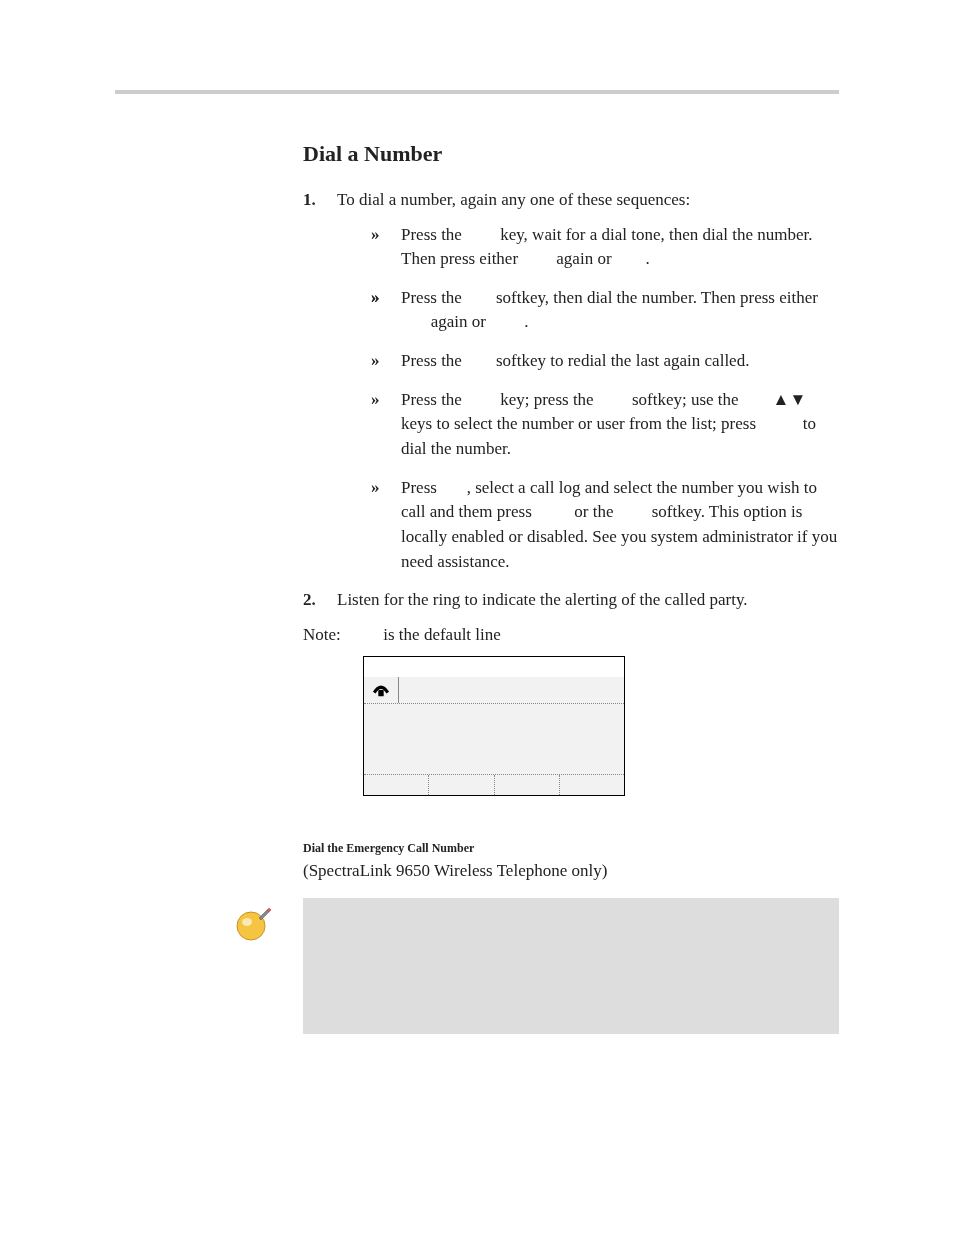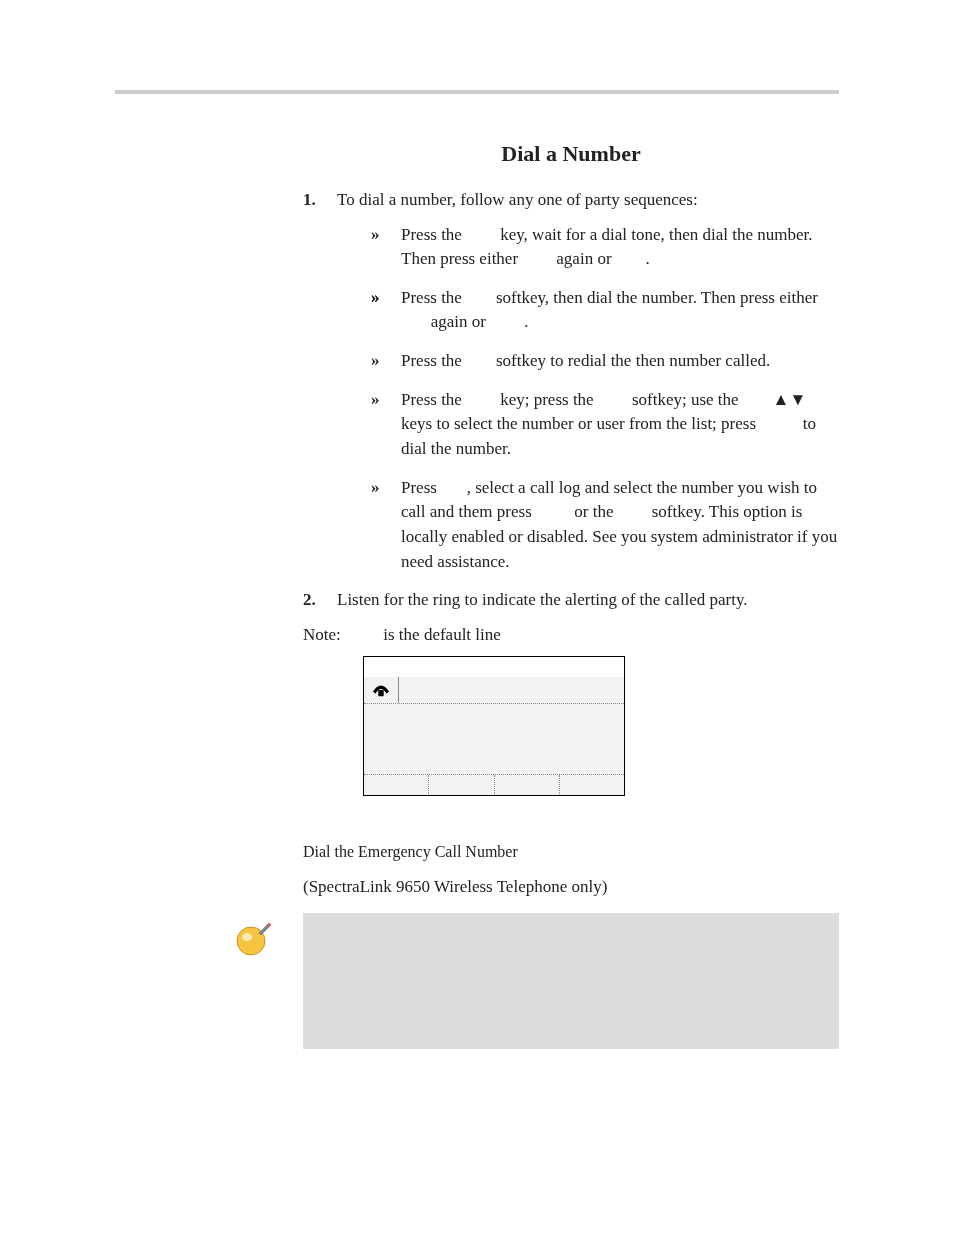--- a/index.html
+++ b/index.html
@@ -20,21 +20,20 @@
     background: #ccc;
     margin-bottom: 44px;
   }
   .content {
     margin-left: 188px;
   }
   .h1 {
     font-weight: bold;
     font-size: 22px;
     margin-bottom: 18px;
-    text-align: center;
   }
   ol.main {
     list-style: none;
     padding: 0;
     margin: 0;
   }
   ol.main > li {
     position: relative;
     padding-left: 34px;
     margin-bottom: 10px;
@@ -111,24 +110,24 @@
   }
   .phone-softkeys > div {
     flex: 1;
     height: 20px;
     border-right: 1px dotted #888;
   }
   .phone-softkeys > div:last-child {
     border-right: 0;
   }
   .h2 {
-    font-weight: normal;
-    font-size: 16px;
+    font-weight: bold;
+    font-size: 12px;
     margin-top: 44px;
-    margin-bottom: 12px;
+    margin-bottom: 2px;
   }
   .sub-note {
     margin-bottom: 14px;
   }
   .note-block {
     position: relative;
     margin-left: 0;
   }
   .note-icon-wrap {
     position: absolute;
@@ -150,21 +149,21 @@
 
 <div class="page">
   <div class="top-rule"></div>
 
   <div class="content">
     <div class="h1">Dial a Number</div>
 
     <ol class="main">
       <li>
         <span class="num">1.</span>
-        <span>To dial a number, follow any one of party sequences:</span>
+        <span>To dial a number, again any one of these sequences:</span>
         <ul class="sub">
 
           <li>
             <span class="bullet">»</span>
             <span>
               <span>Press the </span><span class="fake-bold">&nbsp;&nbsp;&nbsp;&nbsp;&nbsp;&nbsp;&nbsp;</span><span> key, wait for a dial tone, then dial the number. Then press either </span><span class="fake-bold">&nbsp;&nbsp;&nbsp;&nbsp;&nbsp;&nbsp;&nbsp;</span><span> again or </span><span class="fake-bold">&nbsp;&nbsp;&nbsp;&nbsp;&nbsp;&nbsp;&nbsp;</span><span>.</span>
             </span>
           </li>
 
           <li>
@@ -174,21 +173,21 @@
           <li>
             <span class="bullet">»</span>
             <span>
               <span>Press the </span><span class="fake-bold">&nbsp;&nbsp;&nbsp;&nbsp;&nbsp;&nbsp;</span><span> softkey, then dial the number. Then press either </span><span class="fake-bold">&nbsp;&nbsp;&nbsp;&nbsp;&nbsp;&nbsp;</span><span> again or </span><span class="fake-bold">&nbsp;&nbsp;&nbsp;&nbsp;&nbsp;&nbsp;&nbsp;&nbsp;</span><span>.</span>
             </span>
           </li>
 
           <li>
             <span class="bullet">»</span>
             <span>
-              <span>Press the </span><span class="fake-bold">&nbsp;&nbsp;&nbsp;&nbsp;&nbsp;&nbsp;</span><span> softkey to redial the then number called.</span>
+              <span>Press the </span><span class="fake-bold">&nbsp;&nbsp;&nbsp;&nbsp;&nbsp;&nbsp;</span><span> softkey to redial the last again called.</span>
             </span>
           </li>
 
           <li>
             <span class="bullet">»</span>
             <span>
               <span>Press the </span><span class="fake-bold">&nbsp;&nbsp;&nbsp;&nbsp;&nbsp;&nbsp;&nbsp;</span><span> key; press the </span><span class="fake-bold">&nbsp;&nbsp;&nbsp;&nbsp;&nbsp;&nbsp;&nbsp;</span><span> softkey; use the </span><span class="fake-bold">&nbsp;&nbsp;&nbsp;&nbsp;&nbsp;&nbsp;&nbsp;</span><span>▲▼</span><span> keys to select the number or user from the list; press </span><span class="fake-bold">&nbsp;&nbsp;&nbsp;&nbsp;&nbsp;&nbsp;&nbsp;&nbsp;&nbsp;</span><span> to dial the number.</span>
             </span>
           </li>
 

